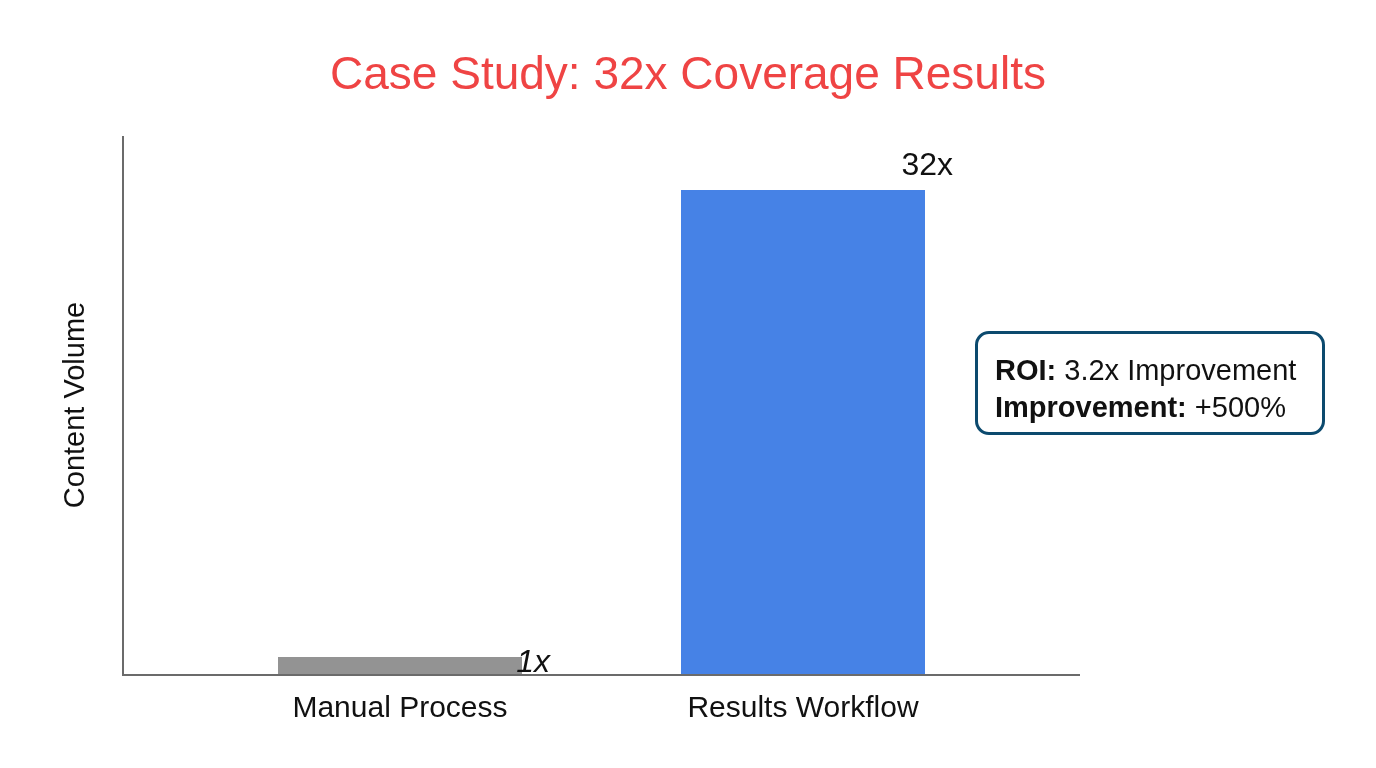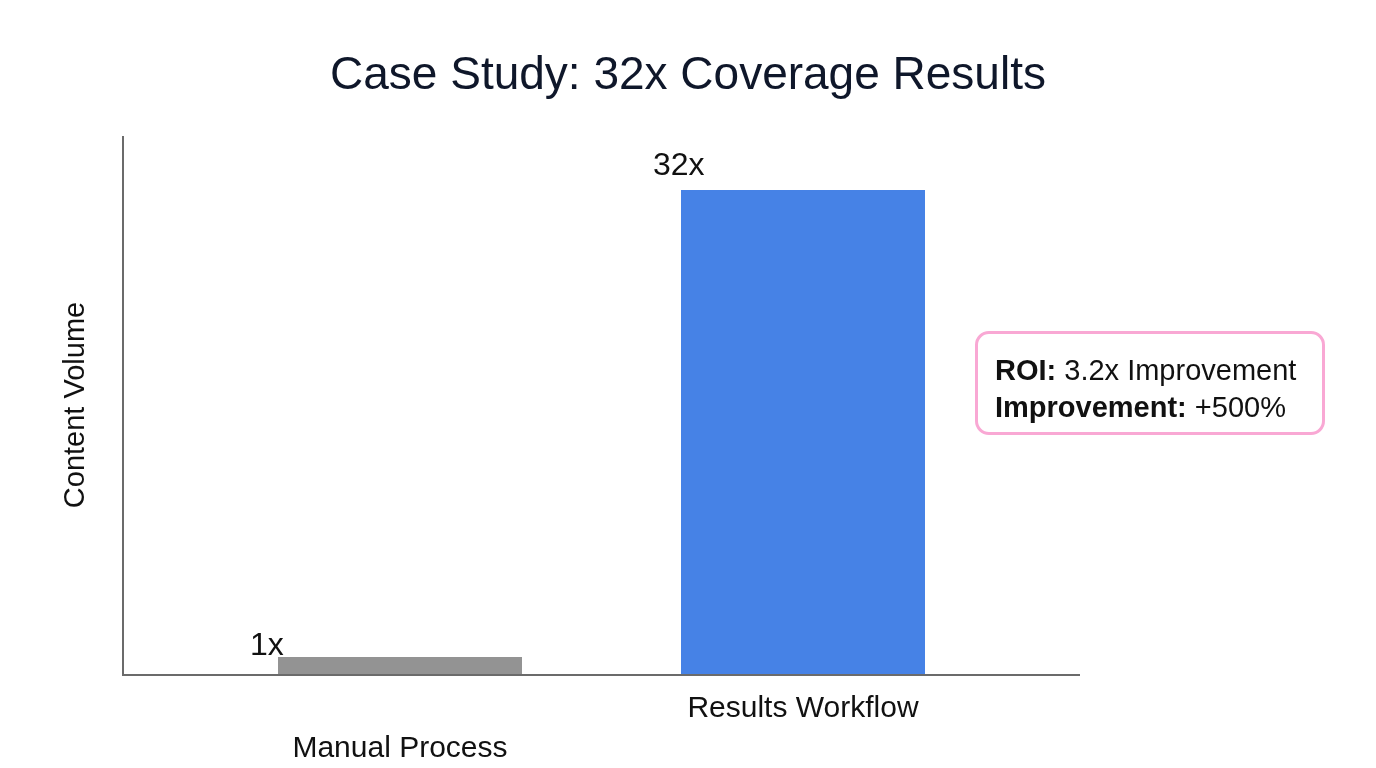--- a/index.html
+++ b/index.html
@@ -1,38 +1,38 @@
 <!DOCTYPE html>
 <html><head>
 <meta charset="utf-8">
 <style>
   html, body { margin:0; padding:0; background:#ffffff; }
   body { width:1376px; height:768px; position:relative; overflow:hidden; font-family:"Liberation Sans", sans-serif; color:#111; }
-  .title { position:absolute; left:0; width:1376px; top:46px; text-align:center; font-size:46px; color:#0f172a; }
+  .title { position:absolute; left:0; width:1376px; top:46px; text-align:center; font-size:46px; color:#ef4444; }
   .y-axis { position:absolute; left:122px; top:136px; width:2px; height:539px; background:#6b6b6b; }
   .x-axis { position:absolute; left:122px; top:674px; width:958px; height:2px; background:#6b6b6b; }
   .ylabel { position:absolute; left:74px; top:405px; transform:translate(-50%,-50%) rotate(-90deg); font-size:29px; white-space:nowrap; }
   .bar { position:absolute; }
-  .bar-label { position:absolute; width:300px; text-align:left; font-size:32px; }
+  .bar-label { position:absolute; width:300px; text-align:right; font-size:32px; }
   .cat-label { position:absolute; width:340px; text-align:center; font-size:30px; top:690px; }
-  .callout { position:absolute; left:975px; top:331px; width:350px; height:104px; border:3px solid #f9a8d4; border-radius:14px; box-sizing:border-box; padding:18px 0 0 17px; font-size:29px; line-height:37px; background:#fff; }
+  .callout { position:absolute; left:975px; top:331px; width:350px; height:104px; border:3px solid #0c4a6e; border-radius:14px; box-sizing:border-box; padding:18px 0 0 17px; font-size:29px; line-height:37px; background:#fff; }
   .callout b { font-weight:bold; }
 </style>
 </head>
 <body>
 
 <div class="title">Case Study: 32x Coverage Results</div>
 
 <div class="ylabel">Content Volume</div>
 <div class="y-axis"></div>
 <div class="x-axis"></div>
 
 <div class="bar" id="bar0" style="left: 278px; width: 244px; top: 657px; height: 17px; background: rgb(147, 147, 147);"></div>
-<div class="bar-label" id="bl0" style="left: 250px; top: 626px;">1x</div>
-<div class="cat-label" id="cl0" style="left: 230px; margin-top: 40px;">Manual Process</div>
+<div class="bar-label" id="bl0" style="left: 250px; top: 643px; font-style: italic;">1x</div>
+<div class="cat-label" id="cl0" style="left: 230px;">Manual Process</div>
 
 <div class="bar" id="bar1" style="left: 681px; width: 244px; top: 190px; height: 484px; background: rgb(70, 130, 230);"></div>
 <div class="bar-label" id="bl1" style="left: 653px; top: 146px;">32x</div>
 <div class="cat-label" id="cl1" style="left: 633px;">Results Workflow</div>
 
 <div class="callout">
   <div><b>ROI:</b> <span>3.2x Improvement</span></div>
   <div><b>Improvement:</b> <span>+500%</span></div>
 </div>
 

